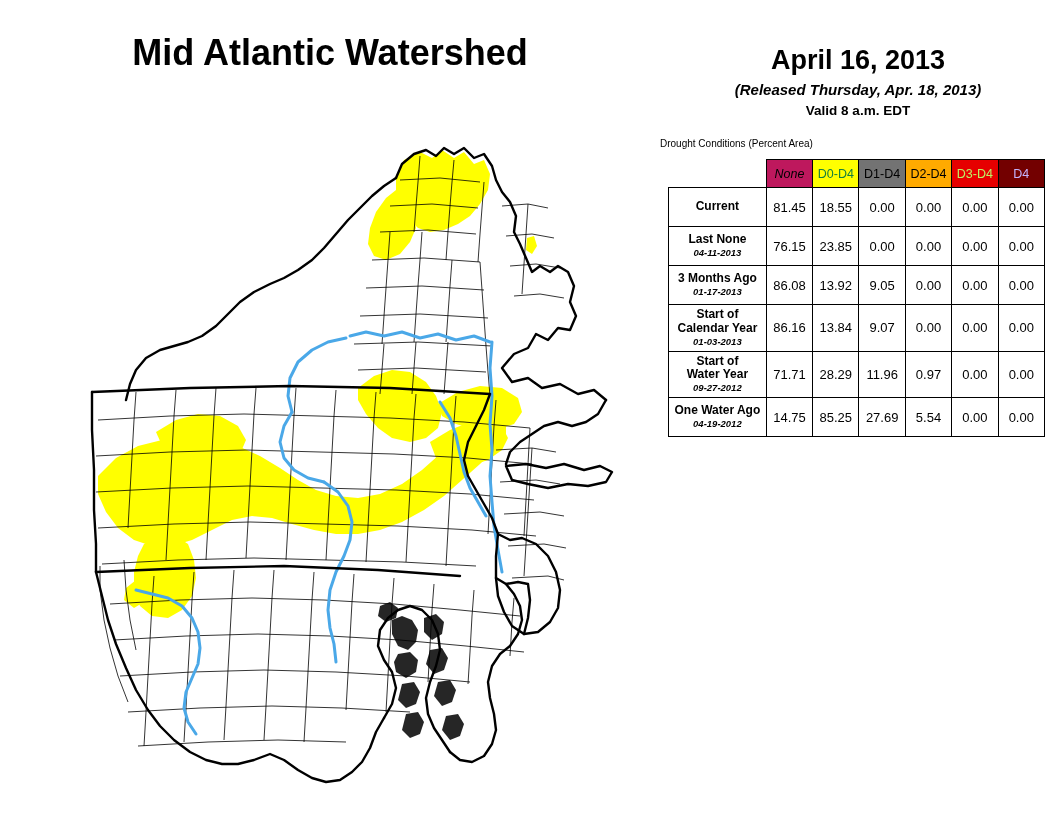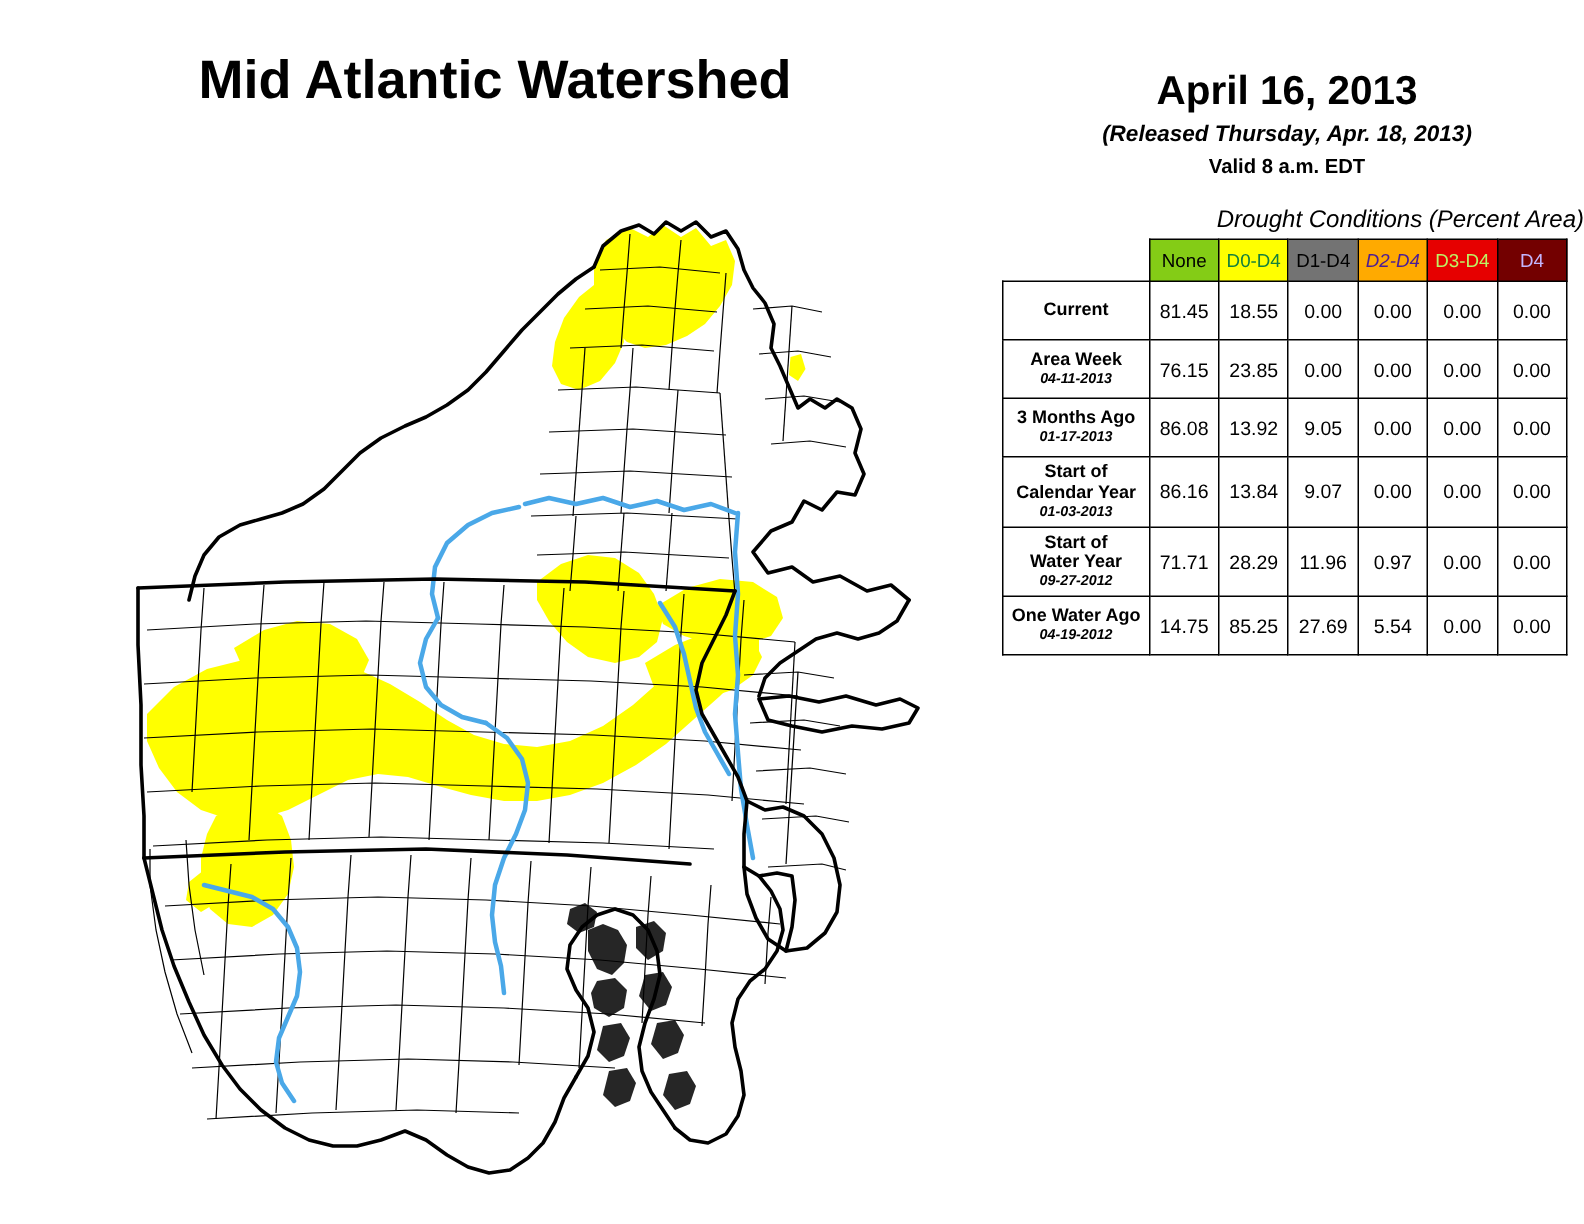--- a/index.html
+++ b/index.html
@@ -73,23 +73,22 @@
   #valid-time {
     font-size: 13.5px;
     font-weight: bold;
     margin-top: 5px;
   }
 
   
   #table-caption {
     position: absolute;
     left: 0; top: 122px; width: 396px;
-    text-align: right;
-    font-size: 16px;
-    font-style: italic;
+    text-align: left;
+    font-size: 10px;
   }
   #stats-table-wrap {
     position: absolute;
     left: 8px; top: 143px;
     width: 380px;
   }
   table.stats {
     border-collapse: collapse;
     width: 377px;
     table-layout: fixed;
@@ -103,24 +102,24 @@
   }
   table.stats thead th {
     height: 27px;
     font-weight: normal;
     font-size: 12.5px;
   }
   table.stats thead th.corner {
     border: none;
     background: #fff;
   }
-  th.h-none  { background:#84cc16; color:#000; }
+  th.h-none  { background:#be185d; color:#000;font-style:italic; }
   th.h-d0    { background:#ffff00; color:#15803d; }
   th.h-d1    { background:#737373; color:#000; }
-  th.h-d2    { background:#ffaa00; color:#4c1d95;font-style:italic; }
+  th.h-d2    { background:#ffaa00; color:#000000; }
   th.h-d3    { background:#e60000; color:#bef264; }
   th.h-d4    { background:#730000; color:#c4b5fd; }
 
   table.stats tbody td.rowlabel {
     font-weight: bold;
     font-size: 12px;
     line-height: 1.15;
     padding: 3px 2px;
   }
   table.stats tbody td.rowlabel .sub {
@@ -397,21 +396,21 @@
           </td>
           <td class="val">81.45</td>
           <td class="val">18.55</td>
           <td class="val">0.00</td>
           <td class="val">0.00</td>
           <td class="val">0.00</td>
           <td class="val">0.00</td>
         </tr>
         <tr>
           <td class="rowlabel">
-            <span>Area Week</span>
+            <span>Last None</span>
             <span class="sub">04-11-2013</span>
           </td>
           <td class="val">76.15</td>
           <td class="val">23.85</td>
           <td class="val">0.00</td>
           <td class="val">0.00</td>
           <td class="val">0.00</td>
           <td class="val">0.00</td>
         </tr>
         <tr>

